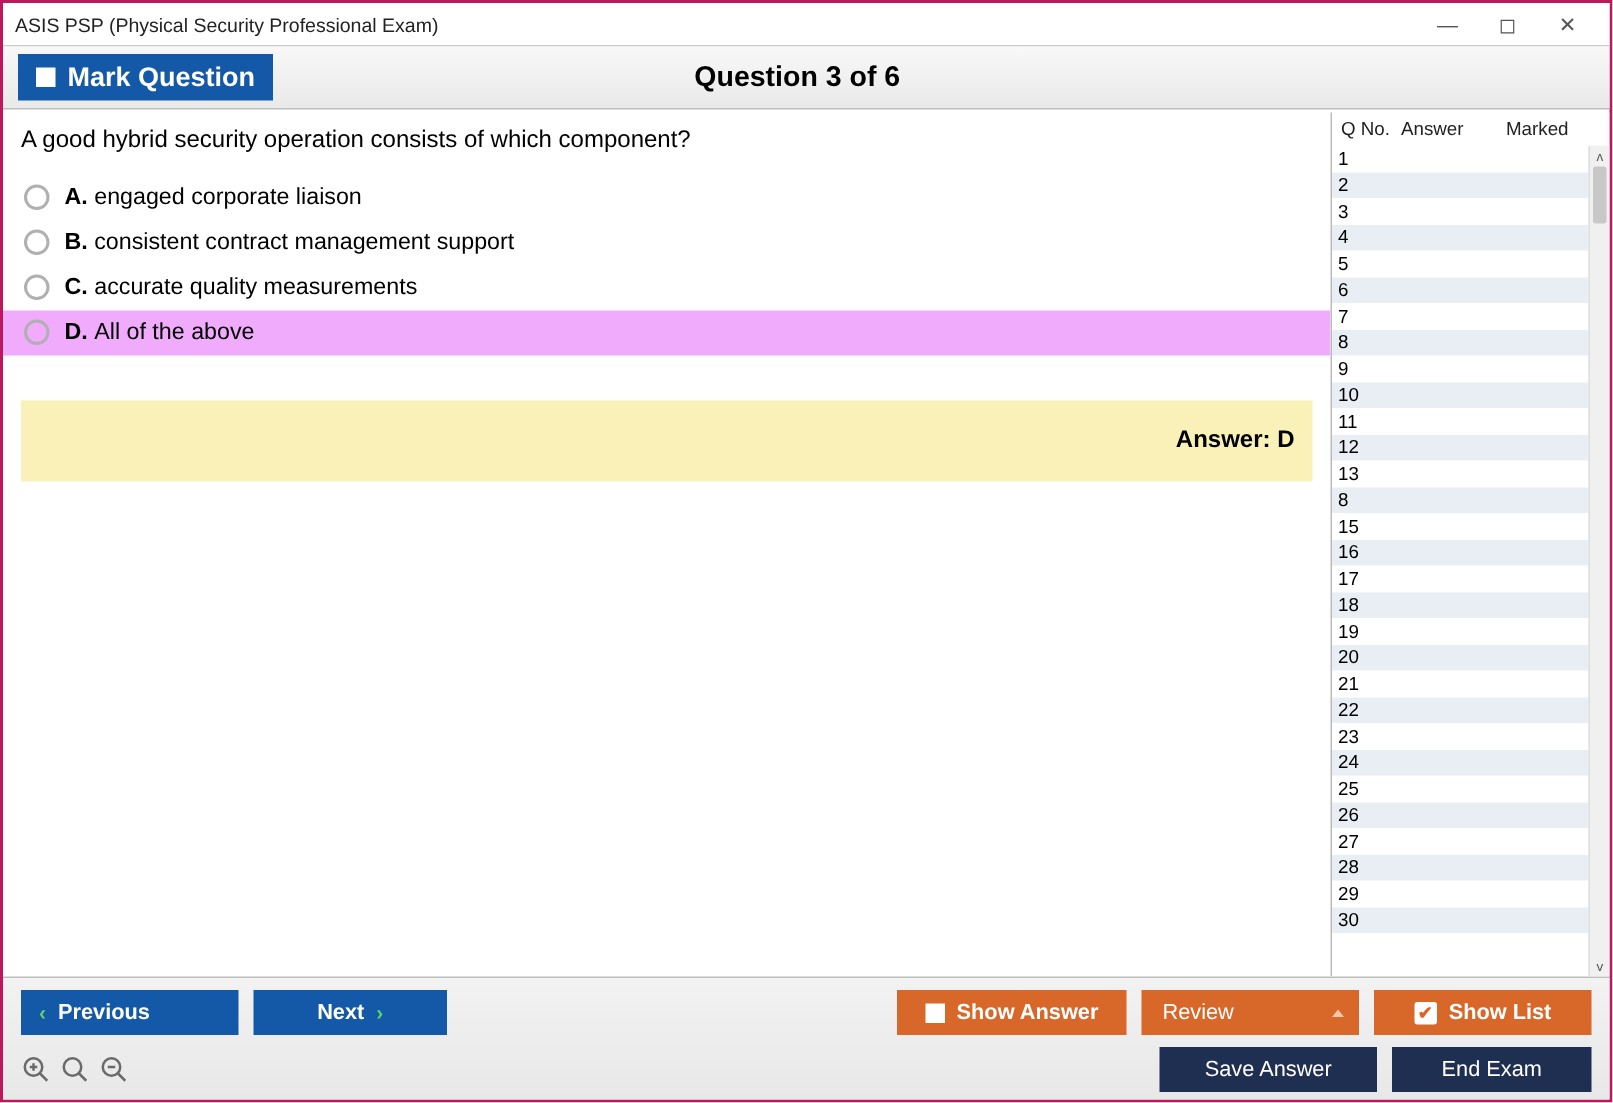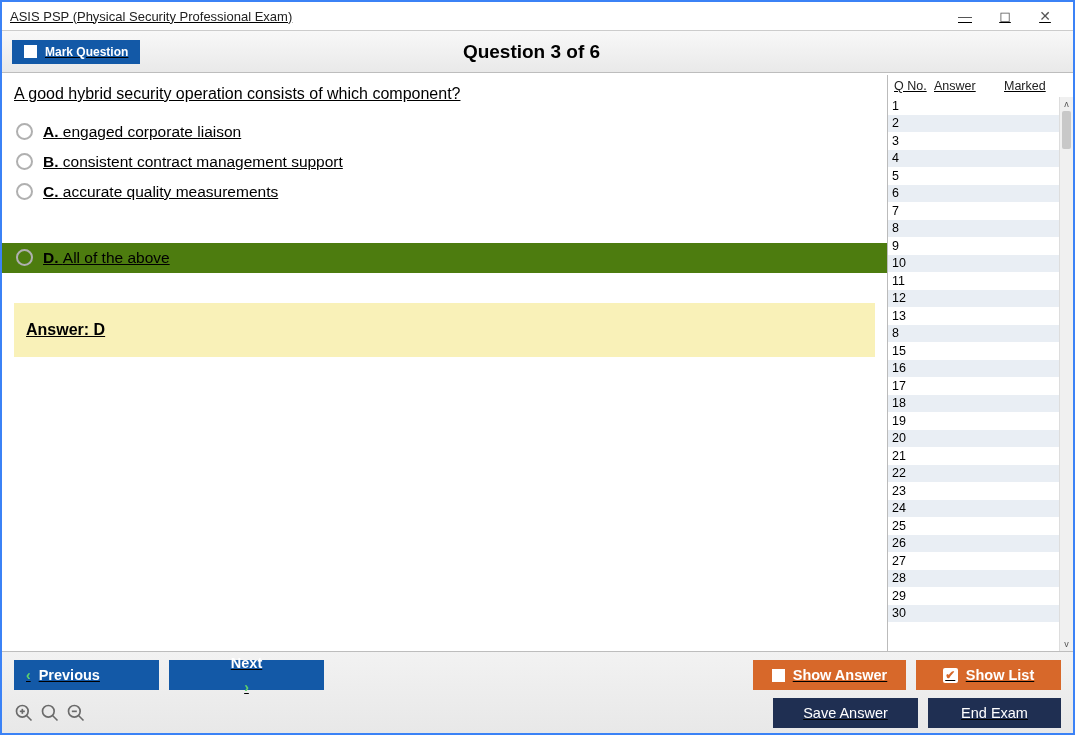--- a/index.html
+++ b/index.html
@@ -6,25 +6,24 @@
   body {
     font-family: Arial, Helvetica, sans-serif;
     background: #fff;
     width: 1075px;
     height: 735px;
     overflow: hidden;
   }
   .window {
     width: 1075px;
     height: 735px;
-    border: 2px solid #3b82f6;
+    border: 2px solid #be185d;
     display: flex;
     flex-direction: column;
     background: #fff;
-    text-decoration: underline;
   }
   .titlebar {
     height: 29px;
     background: #fff;
     display: flex;
     align-items: center;
     padding: 0 8px 0 8px;
     font-size: 13px;
     border-bottom: 1px solid #ccc;
   }
@@ -41,21 +40,21 @@
     border-bottom: 1px solid #bdbdbd;
     display: flex;
     align-items: center;
     padding: 0 10px;
     position: relative;
   }
   .mark-btn {
     background: #1359a7;
     color: #fff;
     font-weight: bold;
-    font-size: 12px;
+    font-size: 18px;
     padding: 5px 12px;
     display: flex;
     align-items: center;
     cursor: pointer;
   }
   .mark-btn .chk {
     width: 13px; height: 13px;
     background: #fff;
     margin-right: 8px;
   }
@@ -90,27 +89,28 @@
   }
   .option .radio {
     width: 17px; height: 17px;
     border: 2px solid #b0b0b0;
     border-radius: 50%;
     margin-right: 10px;
     margin-left: 6px;
     flex-shrink: 0;
   }
   .option .label b { font-weight: bold; }
-  .option.correct { background: #4d7c0f; margin-top: 36px; }
+  .option.correct { background: #f0abfc; }
   .answer-box {
     margin: 30px 12px 0 12px;
     background: #f9f1b8;
     padding: 18px 12px;
     font-size: 16px;
     font-weight: bold;
+    text-align: right;
   }
   .sidebar {
     width: 186px;
     border-left: 1px solid #bbb;
     display: flex;
     flex-direction: column;
     font-size: 12.5px;
     background: #fff;
     margin-top: 2px;
   }
@@ -181,21 +181,21 @@
     font-weight: bold;
     font-size: 14.5px;
     cursor: pointer;
     padding: 0 12px;
     gap: 8px;
   }
   .btn-blue { background: #1359a7; }
   .btn-orange { background: #d7682a; }
   .btn-navy { background: #1f2f52; }
   .btn-prev { width: 145px; justify-content: flex-start; }
-  .btn-next { width: 155px; justify-content: center; flex-direction: column; }
+  .btn-next { width: 129px; justify-content: center; }
   .btn-show-answer { width: 153px; }
   .btn-review { width: 145px; justify-content: space-between; padding: 0 10px 0 14px; font-weight: normal; }
   .btn-show-list { width: 145px; }
   .btn-save { width: 145px; font-weight: normal; }
   .btn-end { width: 133px; font-weight: normal; }
   .chev { font-size: 14px; font-weight: bold; }
   .chev.green { color: #5fd36a; }
   .spacer { flex: 1; }
   .sq {
     width: 13px; height: 13px; background: #fff; display: inline-block;
@@ -324,20 +324,24 @@
       </div>
       <div class="btn btn-blue btn-next">
         <span>Next</span>
         <span class="chev green">›</span>
       </div>
       <div class="spacer"></div>
       <div class="btn btn-orange btn-show-answer">
         <span class="sq"></span>
         <span>Show Answer</span>
       </div>
+      <div class="btn btn-orange btn-review">
+        <span>Review</span>
+        <span class="tri-up"></span>
+      </div>
       <div class="btn btn-orange btn-show-list">
         <span class="sq-check">✔</span>
         <span>Show List</span>
       </div>
     </div>
     <div class="footer-row2">
       <div class="zoom-icons">
         <span>
           <svg width="20" height="20" viewBox="0 0 24 24">
               <circle cx="10" cy="10" r="7" fill="none" stroke="#6a6a6a" stroke-width="2"></circle>

